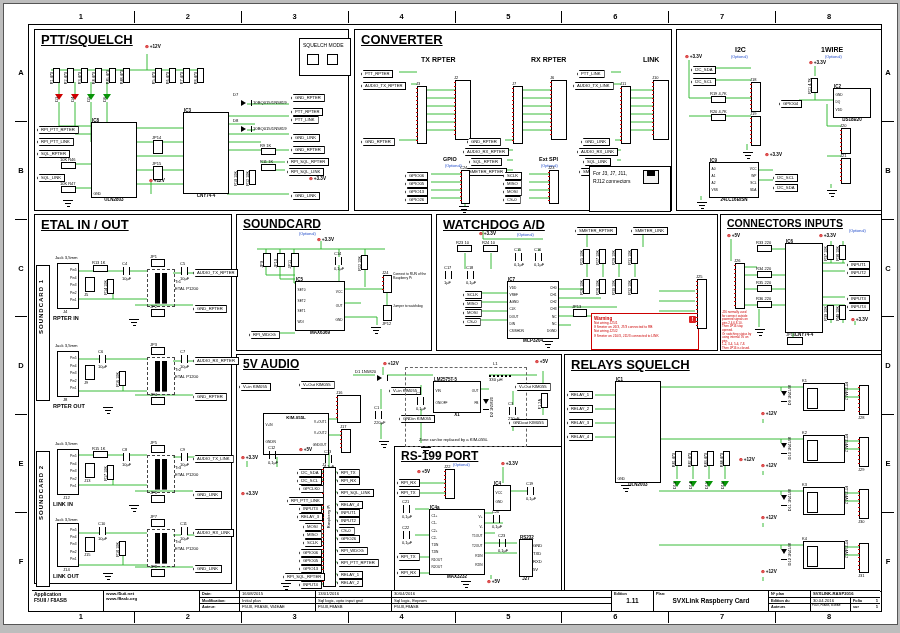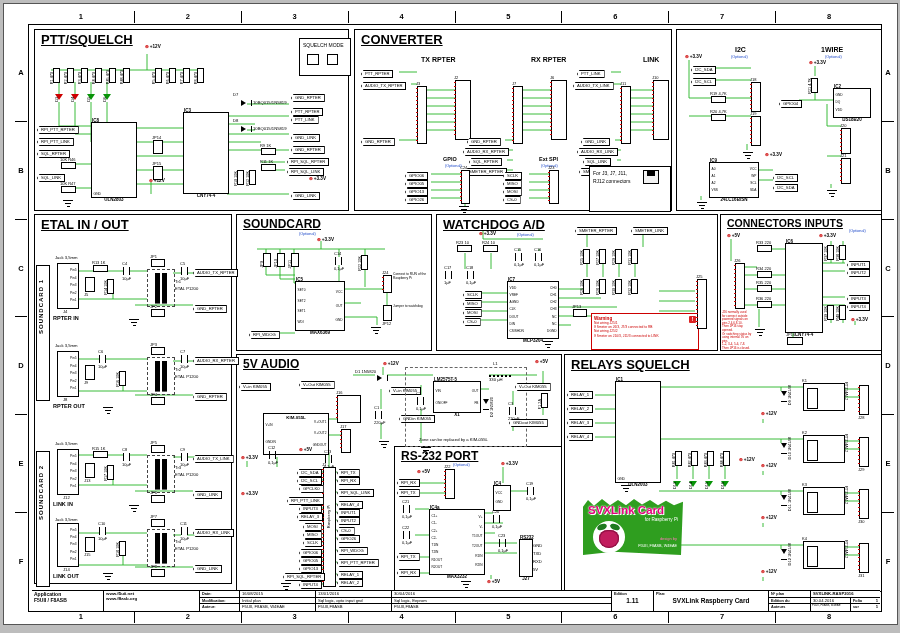--- a/index.html
+++ b/index.html
@@ -823,21 +823,21 @@
         <div class="it net" style="left: 100px; top: 180px;">GPIO26</div>
         <div class="it net" style="left: 100px; top: 192px;">RPI_WDOG</div>
         <div class="it net" style="left: 100px; top: 204px;">RPI_PTT_RPTER</div>
         <div class="it net" style="left: 100px; top: 216px;">RELAY_1</div>
         <div class="it net" style="left: 100px; top: 224px;">RELAY_2</div>
         <div class="it pwr" style="left: 4px; top: 136px;">+3.3V</div>
         <div class="it gnd" style="left: 44px; top: 228px;"></div>
       </div>
 
   <div class="sec" id="sec-rs232" style="left:390px;top:442px;width:166px;height:144px">
-    <h2>RS-232 PORT</h2>
+    <h2>RS-199 PORT</h2>
     <svg class="wires" viewBox="0 0 166 144">
           <path d="M10,36H50M10,46H50M20,62H34M20,88H34M88,66H98M88,76H108M88,86H100M88,96H122M88,106H122M16,110H34M16,126H34M96,128V132M114,44H132M108,20V36"></path>
         </svg>
   <div class="it opt" style="left: 58px; top: 16px;">(Optional)</div>
         <div class="it pwr" style="left: 22px; top: 22px;">+5V</div>
         <div class="it conn" style="left: 50px; top: 22px; width: 8px; height: 28px;">
           <span class="hlab">J22</span>
         </div>
         <div class="it net" style="left: 2px; top: 32px;">RPI_RX</div>
         <div class="it net" style="left: 2px; top: 42px;">RPI_TX</div>
@@ -897,32 +897,20 @@
         <div class="it ref" style="left: 138px; top: 120px;">5V</div>
         <div class="it pwr" style="left: 92px; top: 132px;">+5V</div>
         <div class="it gnd" style="left: 66px; top: 134px;"></div>
       </div>
 
   <div class="sec" id="sec-relays" style="left:560px;top:350px;width:316px;height:236px">
     <h2>RELAYS SQUELCH</h2>
     <svg class="wires" viewBox="0 0 316 236">
           <path d="M30,40H50M30,54H50M30,68H50M30,82H50M94,32H238M216,32V36M94,84H238M216,84V88M94,136H238M216,136V140M94,190H238M216,190V194M112,104V124M128,104V124M144,104V124M160,104V124M278,34H294M278,42H294M278,86H294M278,94H294M278,138H294M278,146H294M278,192H294M278,200H294M198,64V68M198,116V120M198,168V172M198,222V226"></path>
         </svg>
-    <div class="logo">
-      <div class="lg-bg"></div>
-      <div class="lg-t1">SVXLink Card</div>
-      <div class="lg-t2">for Raspberry Pi</div>
-      <div class="lg-circ">
-        <div class="leaf l1"></div>
-        <div class="leaf l2"></div>
-        <div class="berry"></div>
-      </div>
-      <div class="lg-t3">design by</div>
-      <div class="lg-t4">F5UII, F8ASB, W4EAE</div>
-    </div>
   <div class="it net" style="left: 2px; top: 36px;">RELAY_1</div>
         <div class="it net" style="left: 2px; top: 50px;">RELAY_2</div>
         <div class="it net" style="left: 2px; top: 64px;">RELAY_3</div>
         <div class="it net" style="left: 2px; top: 78px;">RELAY_4</div>
         <div class="it ic" style="left: 50px; top: 26px; width: 44px; height: 100px;">
           <span class="iclab">IC1</span>
           <span class="icsub">ULN2003</span>
           <span class="blab">GND</span>
         </div>
         <div class="it resv" style="left: 110px; top: 96px;">

